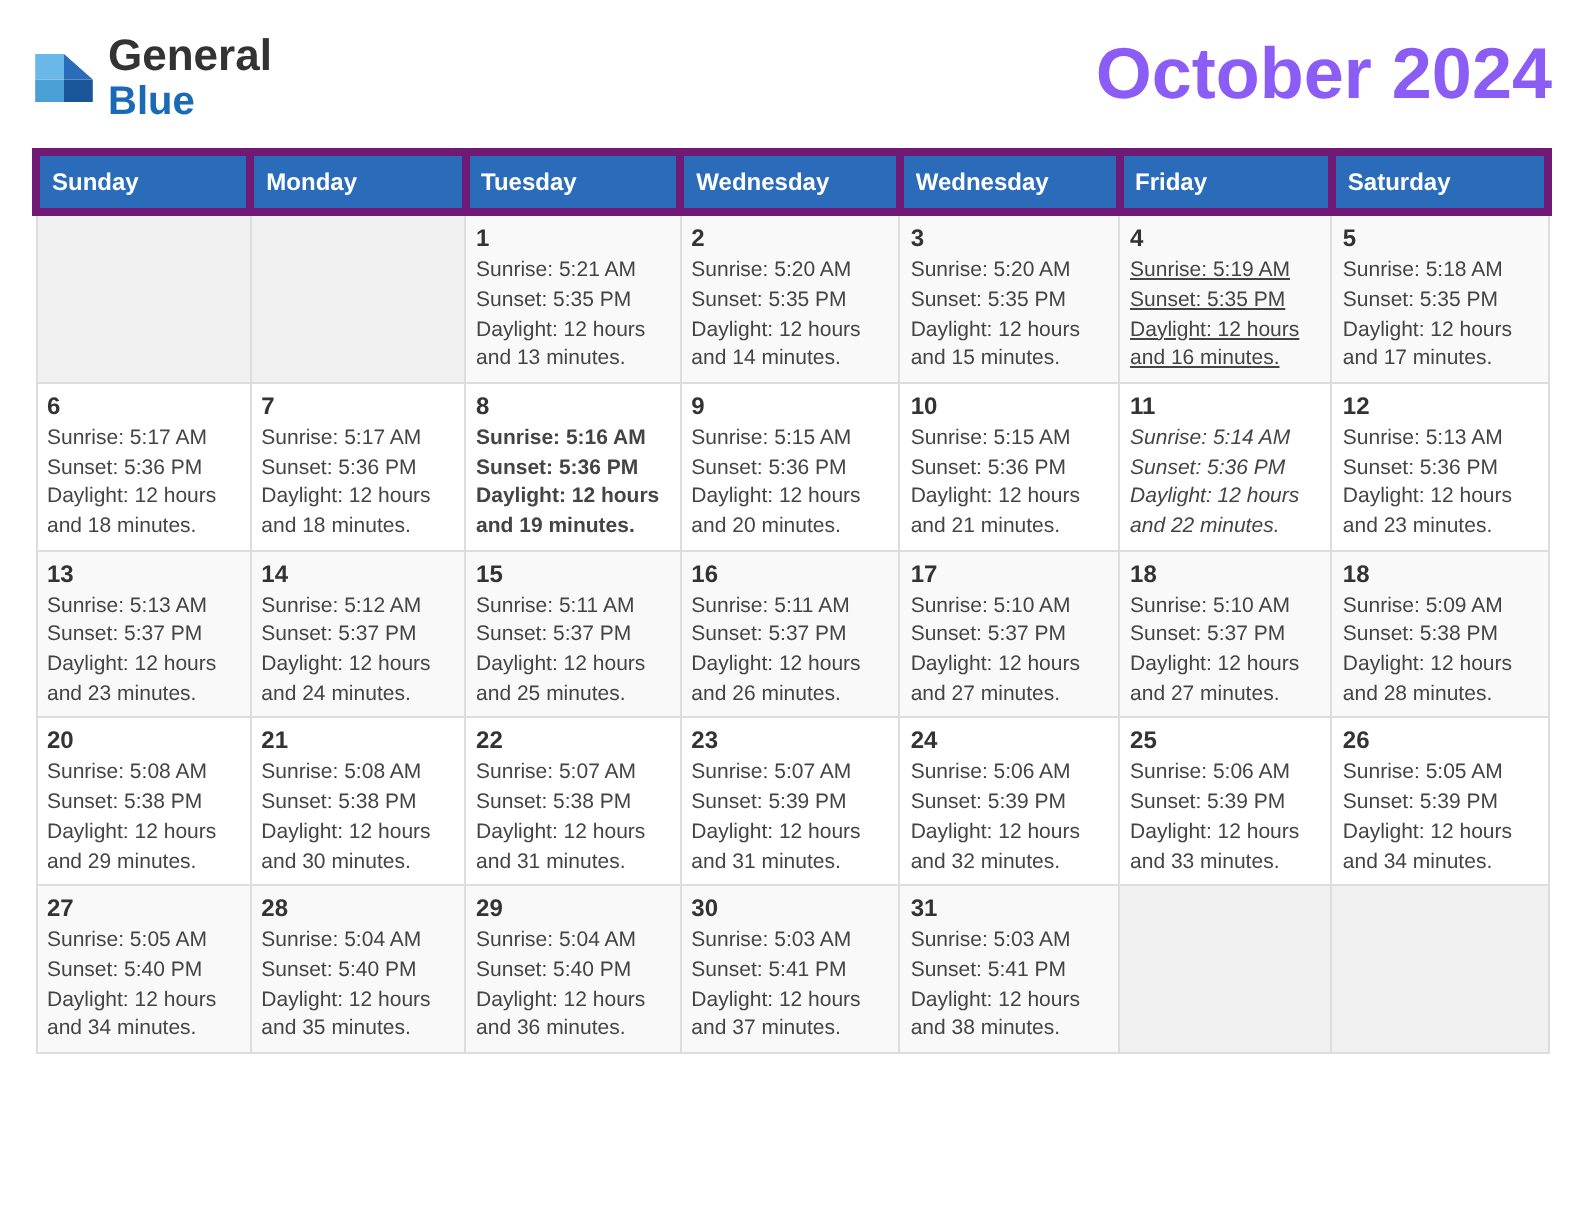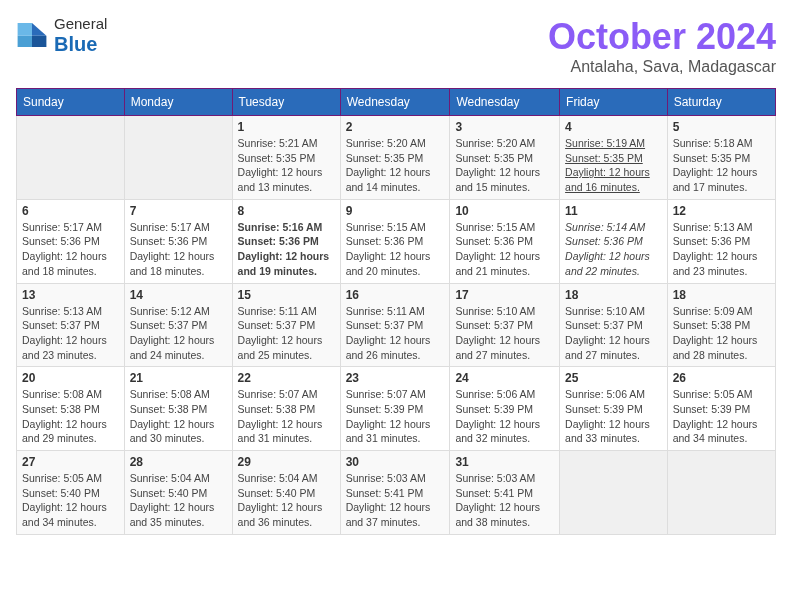--- a/index.html
+++ b/index.html
@@ -20,22 +20,22 @@
       display: flex;
       align-items: center;
       gap: 6px;
     }
     .logo-text {
       display: flex;
       flex-direction: column;
       line-height: 1.1;
     }
     .logo-general {
-      font-size: 15px;
-      font-weight: normal;
+      font-size: 22px;
+      font-weight: bold;
       color: #333;
     }
     .logo-blue {
       font-size: 20px;
       font-weight: bold;
       color: #1a6ab5;
     }
     .logo-icon {
       width: 32px;
       height: 28px;
@@ -57,22 +57,22 @@
       border-collapse: collapse;
       font-size: 11px;
     }
     .calendar thead tr {
       background-color: #2a6bba;
       color: #fff;
     }
     .calendar thead th {
       padding: 6px 6px;
       font-size: 12px;
-      font-weight: normal;
-      border: 1px solid #701a75;
+      font-weight: bold;
+      border: 4px solid #701a75;
       text-align: left;
     }
     .calendar tbody tr {
       border-bottom: 1px solid #ccc;
     }
     .calendar tbody td {
       border: 1px solid #ddd;
       vertical-align: top;
       padding: 4px 5px;
       min-height: 75px;
@@ -111,21 +111,20 @@
       <polygon points="2,18 20,18 20,32 2,32" fill="#4a9fd4"></polygon>
       <polygon points="2,2 20,2 20,18 2,18" fill="#6ab8e8"></polygon>
     </svg>
     <div class="logo-text">
       <span class="logo-general">General</span>
       <span class="logo-blue">Blue</span>
     </div>
   </div>
   <div class="title-block">
     <div class="month-title">October 2024</div>
-    <div class="location">Antalaha, Sava, Madagascar</div>
   </div>
 </div>
 
 <table class="calendar">
   <thead>
     <tr>
     <th>Sunday</th>
         <th>Monday</th>
         <th>Tuesday</th>
         <th>Wednesday</th>

